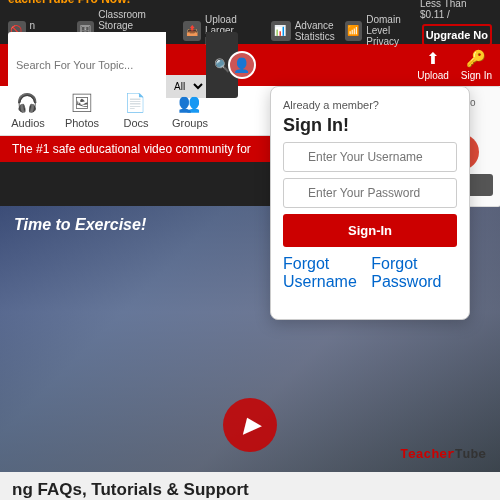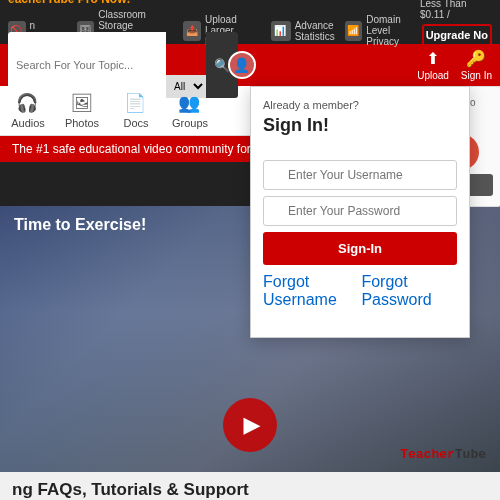--- a/index.html
+++ b/index.html
@@ -194,20 +194,21 @@
       justify-content: flex-end;
     }
     .video-thumbnail {
       width: 100%;
       height: 266px;
       background: linear-gradient(to bottom, #334 0%, #556 40%, #333 100%);
       display: flex;
       align-items: center;
       justify-content: center;
       position: relative;
+      font-style: italic;
     }
     .play-btn {
       width: 54px;
       height: 54px;
       background: rgba(200,0,0,0.85);
       border-radius: 50%;
       display: flex;
       align-items: center;
       justify-content: center;
       cursor: pointer;
@@ -231,36 +232,36 @@
       color: #222;
     }
 
     
     .dropdown-overlay {
       position: absolute;
       top: 86px;
       right: 30px;
       background: #fff;
       border: 1px solid #ccc;
-      border-radius: 0;
+      border-radius: 8px;
       box-shadow: 0 4px 16px rgba(0,0,0,0.22);
-      width: 220px;
+      width: 200px;
       z-index: 100;
       padding: 12px;
     }
     .dropdown-header {
       font-size: 11px;
       color: #555;
       margin-bottom: 4px;
     }
     .dropdown-title {
       font-size: 18px;
       font-weight: bold;
       color: #222;
-      margin-bottom: 24px;
+      margin-bottom: 6px;
     }
     .dropdown-input {
       width: 100%;
       border: 1px solid #ccc;
       border-radius: 3px;
       padding: 7px 24px;
       font-size: 12px;
       margin-bottom: 6px;
       outline: none;
       color: #999;

